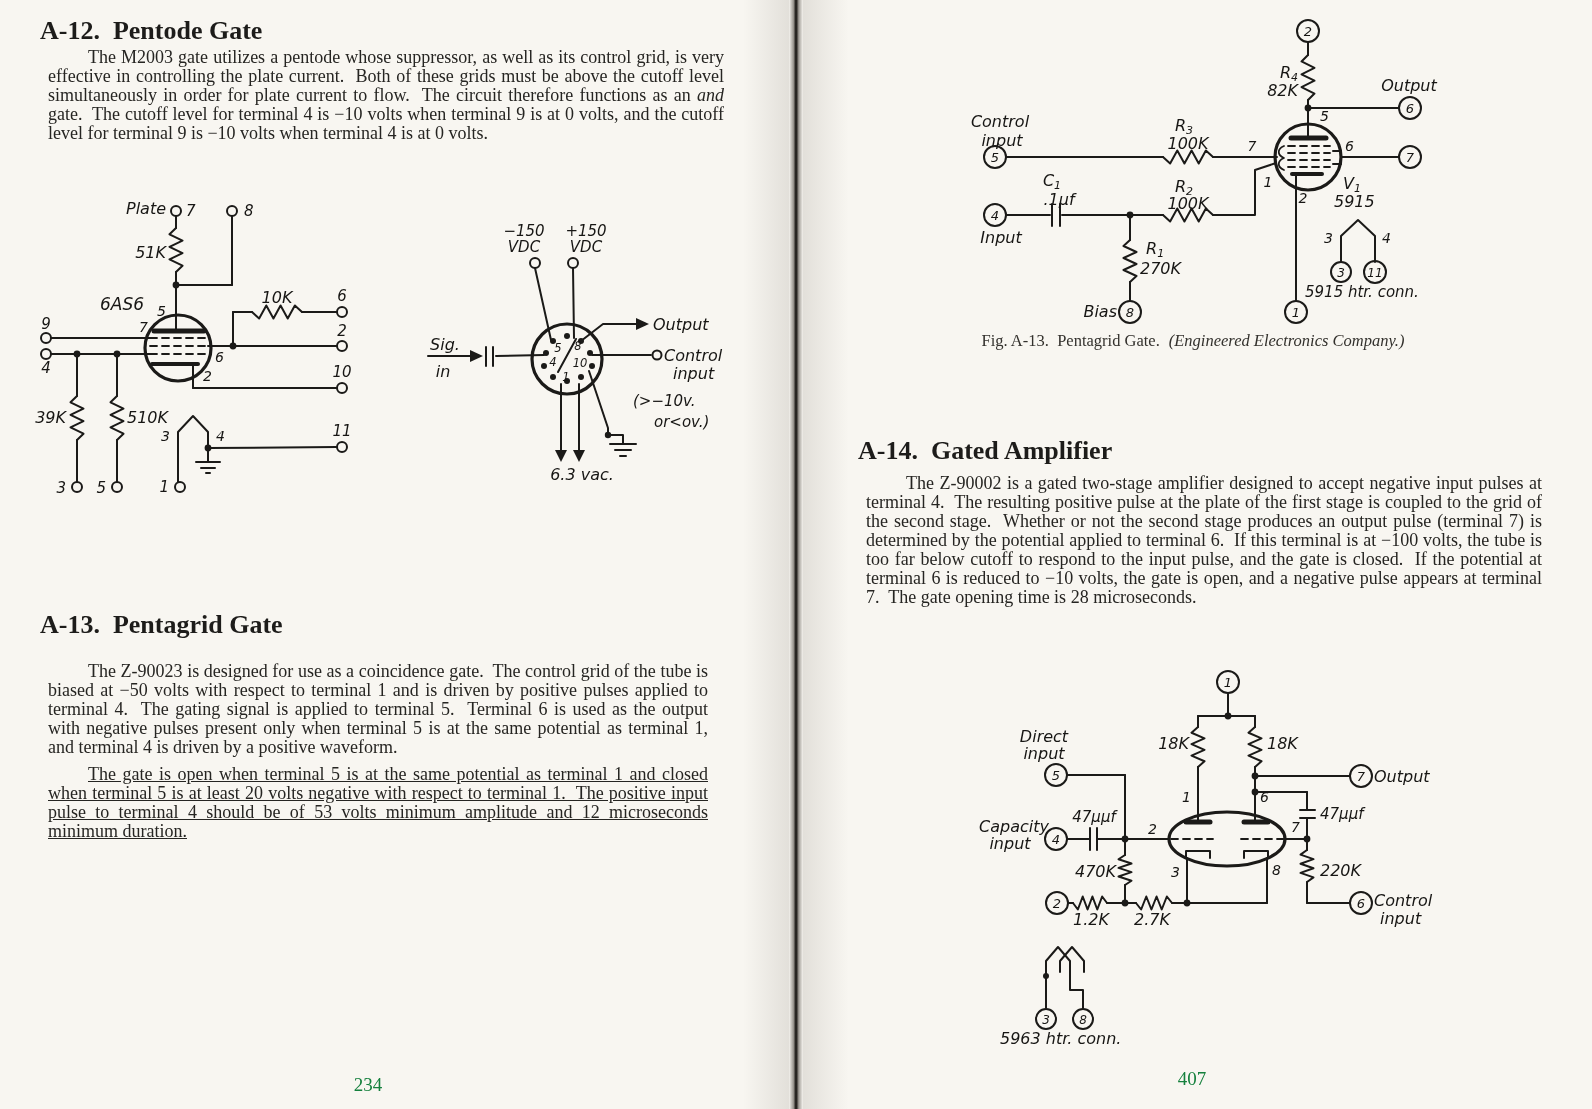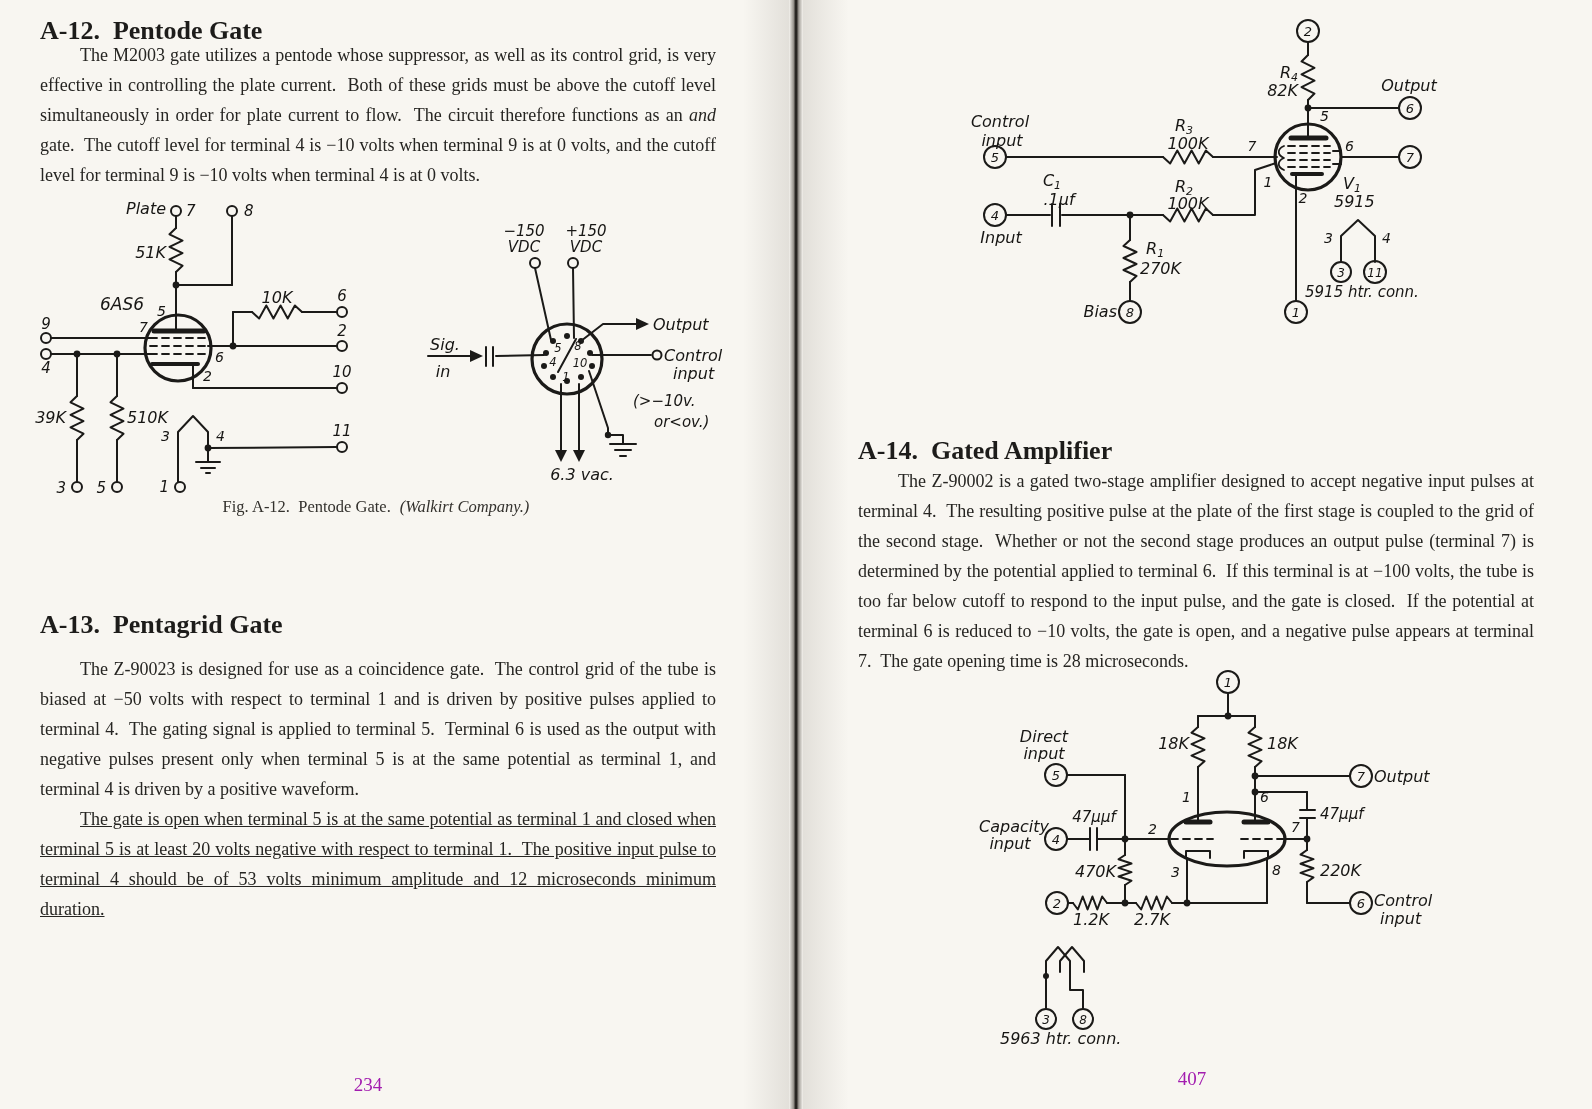--- a/index.html
+++ b/index.html
@@ -9,26 +9,26 @@
   #page-left{left:0;width:789px;}
   #page-right{left:803px;width:789px;}
   #page-left::after{content:"";position:absolute;right:0;top:0;bottom:0;width:46px;
     background:linear-gradient(90deg,rgba(70,62,50,0),rgba(70,62,50,0.12));}
   #page-right::before{content:"";position:absolute;left:0;top:0;bottom:0;width:46px;
     background:linear-gradient(270deg,rgba(70,62,50,0),rgba(70,62,50,0.12));}
   #gutter{position:absolute;left:789px;top:0;width:14px;height:1109px;
     background:linear-gradient(90deg,rgba(60,54,46,0) 0%,rgba(60,54,46,0.5) 32%,#1d1b18 48%,#2a2723 55%,rgba(60,54,46,0.45) 70%,rgba(60,54,46,0) 100%);}
   .abs{position:absolute;}
   .heading{font-weight:bold;font-size:26px;color:#1d1c1a;}
-  .para{font-size:18px;line-height:30px;text-align:justify;color:#262522;margin:0;}
+  .para{font-size:18px;line-height:19px;text-align:justify;color:#262522;margin:8px;}
   .indent{text-indent:40px;}
   .caption{font-size:16.5px;text-align:center;color:#33312d;}
   .caption .src{font-style:italic;margin-left:9px;}
   .faded{color:#5b564e;}
-  .pagenum{font-size:19px;color:#a21caf;text-align:center;}
+  .pagenum{font-size:19px;color:#15803d;text-align:center;}
   svg.fig{position:absolute;overflow:visible;}
   .w{stroke:#1b1a18;stroke-width:2;fill:none;stroke-linecap:round;stroke-linejoin:round;}
   .tube{stroke-width:3.2;}
   .bar{stroke-width:5;}
   .cath{stroke-width:4;}
   .dash{stroke-dasharray:7 5;stroke-width:1.8;}
   .dot{fill:#1b1a18;stroke:none;}
   .ah{fill:#1b1a18;stroke:none;}
   .lbl{font-family:"DejaVu Sans",sans-serif;font-style:italic;fill:#171614;}
   i{font-style:italic;}
@@ -182,21 +182,20 @@
     <text class="lbl" x="580" y="367" text-anchor="middle" font-size="11.5">10</text>
     <text class="lbl" x="566" y="381" text-anchor="middle" font-size="11.5">1</text>
     <text class="lbl" x="653" y="330" font-size="16">Output</text>
     <text class="lbl" x="664" y="361" font-size="16">Control</text>
     <text class="lbl" x="673" y="379" font-size="16">input</text>
     <text class="lbl" x="633" y="406" font-size="15">(&gt;−10v.</text>
     <text class="lbl" x="654" y="427" font-size="15">or&lt;ov.)</text>
     <text class="lbl" x="582" y="480" text-anchor="middle" font-size="16">6.3 vac.</text>
   </svg>
 
-  <div class="abs caption" style="left:40px;top:497px;width:672px;"><span>Fig. A-12.&nbsp; Pentode Gate.</span><span class="src">(Walkirt Company.)</span></div>
 
   <div class="abs heading" style="left:40px;top:610px;">A-13.&nbsp; Pentagrid Gate</div>
   <div class="abs" style="left:40px;top:654px;width:676px;">
     <p class="para indent">The Z-90023 is designed for use as a coincidence gate.&nbsp; The control grid of the tube is biased at −50 volts with respect to terminal 1 and is driven by positive pulses applied to terminal 4.&nbsp; The gating signal is applied to terminal 5.&nbsp; Terminal 6 is used as the output with negative pulses present only when terminal 5 is at the same potential as terminal 1, and terminal 4 is driven by a positive waveform.</p>
     <p class="para indent" style="margin-top:0;text-decoration:underline;">The gate is open when terminal 5 is at the same potential as terminal 1 and closed when terminal 5 is at least 20 volts negative with respect to terminal 1.&nbsp; The positive input pulse to terminal 4 should be of 53 volts minimum amplitude and 12 microseconds minimum duration.</p>
   </div>
   <div class="abs pagenum" style="left:328px;top:1074px;width:80px;">234</div>
 
   <svg class="fig" style="left:950px;top:15px;" width="500" height="312" viewBox="950 15 500 312">
     <g class="w">
@@ -275,20 +274,21 @@
     <text class="lbl" x="1252" y="151" text-anchor="middle" font-size="14">7</text>
     <text class="lbl" x="1345" y="151" font-size="14">6</text>
     <text class="lbl" x="1268" y="187" text-anchor="middle" font-size="14">1</text>
     <text class="lbl" x="1303" y="203" text-anchor="middle" font-size="14">2</text>
     <text class="lbl" x="1343" y="189" font-size="16"><tspan>V</tspan><tspan font-size="11" dy="3">1</tspan></text>
     <text class="lbl" x="1334" y="207" font-size="16">5915</text>
     <text class="lbl" x="1333" y="243" text-anchor="end" font-size="14">3</text>
     <text class="lbl" x="1382" y="243" font-size="14">4</text>
     <text class="lbl" x="1305" y="297" font-size="15">5915 htr. conn.</text>
   </svg>
+  <div class="abs caption" style="left:860px;top:331px;width:666px;"><span>Fig. A-13.&nbsp; Pentagrid Gate.</span><span class="src">(Engineered Electronics Company.)</span></div>
 
   <div class="abs heading" style="left:858px;top:436px;">A-14.&nbsp; Gated Amplifier</div>
   <p class="abs para indent" style="left:858px;top:466px;width:676px;">The Z-90002 is a gated two-stage amplifier designed to accept negative input pulses at terminal 4.&nbsp; The resulting positive pulse at the plate of the first stage is coupled to the grid of the second stage.&nbsp; Whether or not the second stage produces an output pulse (terminal 7) is determined by the potential applied to terminal 6.&nbsp; If this terminal is at −100 volts, the tube is too far below cutoff to respond to the input pulse, and the gate is closed.&nbsp; If the potential at terminal 6 is reduced to −10 volts, the gate is open, and a negative pulse appears at terminal 7.&nbsp; The gate opening time is 28 microseconds.</p>
 
   <svg class="fig" style="left:950px;top:655px;" width="510" height="395" viewBox="950 655 510 395">
     <g class="w">
       <line x1="1228" y1="693" x2="1228" y2="716"></line>
       <line x1="1198" y1="716" x2="1255" y2="716"></line>
       <line x1="1198" y1="716" x2="1198" y2="727"></line>
       <line x1="1255" y1="716" x2="1255" y2="727"></line>

